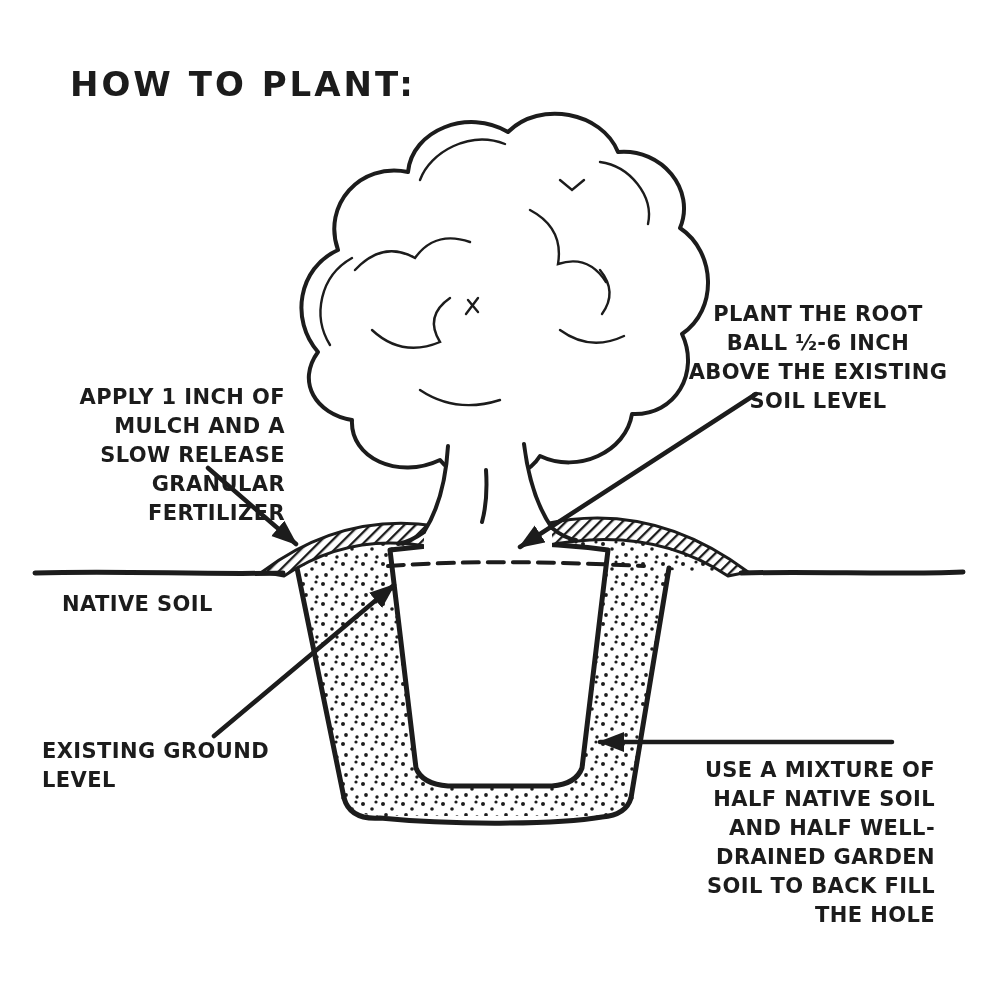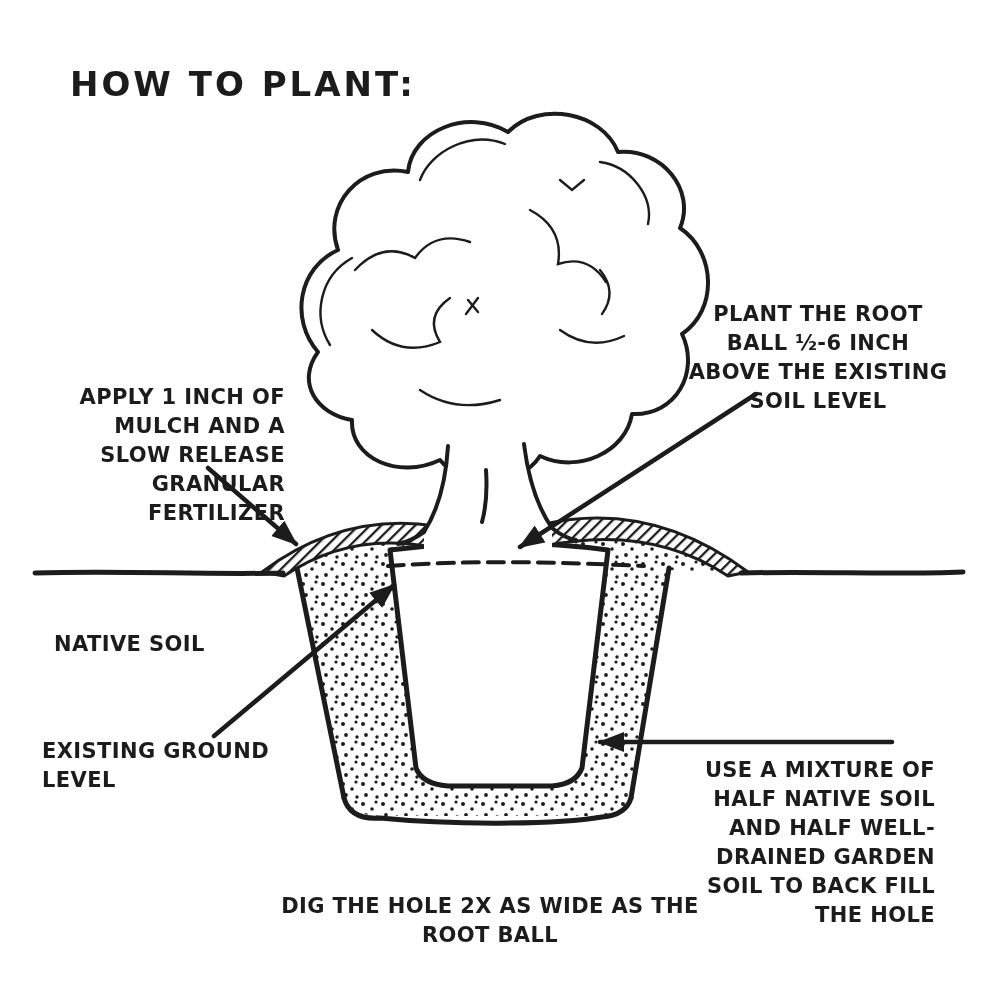--- a/index.html
+++ b/index.html
@@ -24,21 +24,21 @@
   .label{
     position:absolute;
     font-size:21px;
     font-weight:700;
     line-height:1.38;
     letter-spacing:0.4px;
     color:#1c1c1c;
   }
   .label.apply{left:45px;top:383px;width:240px;text-align:right;}
   .label.plant{left:688px;top:300px;width:260px;text-align:center;}
-  .label.native{left:54px;top:590px;width:220px;text-align:left;margin-top:40px;}
+  .label.native{left:62px;top:590px;width:220px;text-align:left;}
   .label.existing{left:42px;top:737px;width:230px;text-align:left;}
   .label.mixture{left:660px;top:756px;width:275px;text-align:right;}
   .label.dig{left:270px;top:892px;width:440px;text-align:center;}
 </style>
 </head>
 <body>
 
 <div class="canvas">
 
   <h1 class="title">HOW TO PLANT:</h1>
@@ -131,15 +131,14 @@
       <path d="M 214,736 L 394,585" marker-end="url(#ah)"></path>
       <path d="M 892,742 L 600,742" marker-end="url(#ah)"></path>
     </g>
   </svg>
 
   <div class="label apply">APPLY 1 INCH OF MULCH AND A SLOW RELEASE GRANULAR FERTILIZER</div>
   <div class="label plant">PLANT THE ROOT BALL ½-6 INCH ABOVE THE EXISTING SOIL LEVEL</div>
   <div class="label native">NATIVE SOIL</div>
   <div class="label mixture">USE A MIXTURE OF HALF NATIVE SOIL AND HALF WELL-DRAINED GARDEN SOIL TO BACK FILL THE HOLE</div>
   <div class="label existing">EXISTING GROUND LEVEL</div>
-  <div class="label dig">DIG THE HOLE 2X AS WIDE AS THE ROOT BALL</div>
 
 </div>
 
 </body></html>

